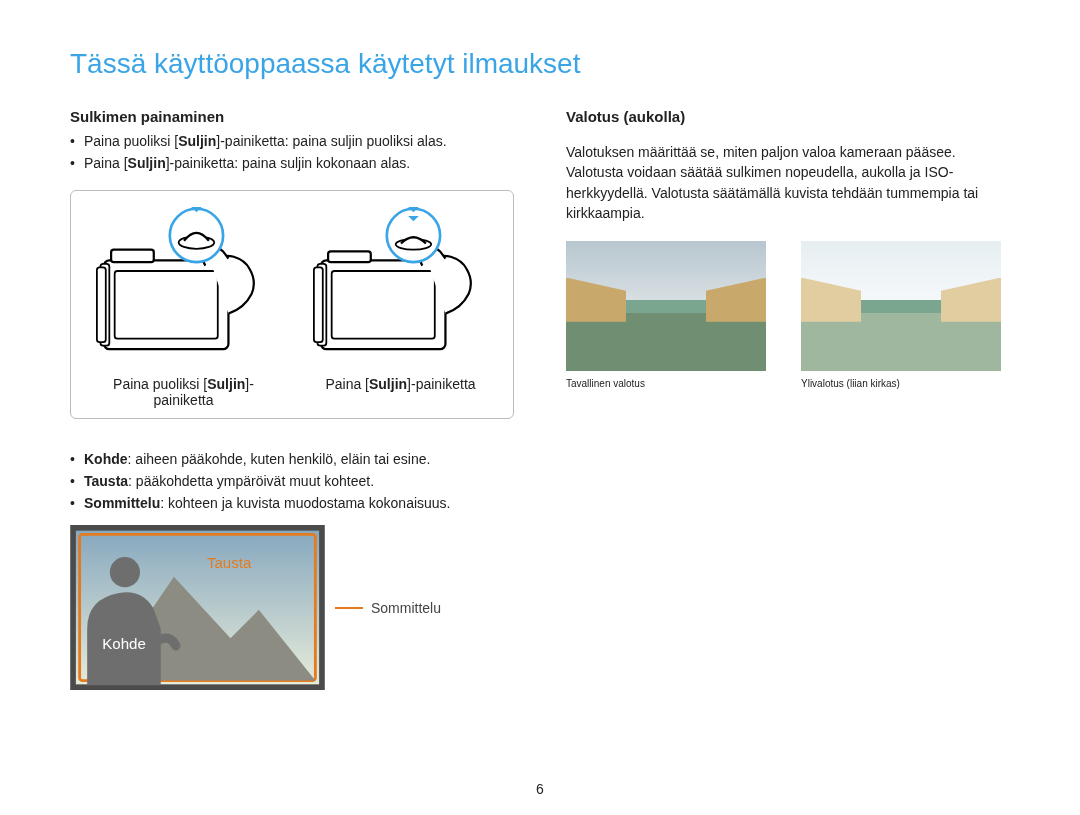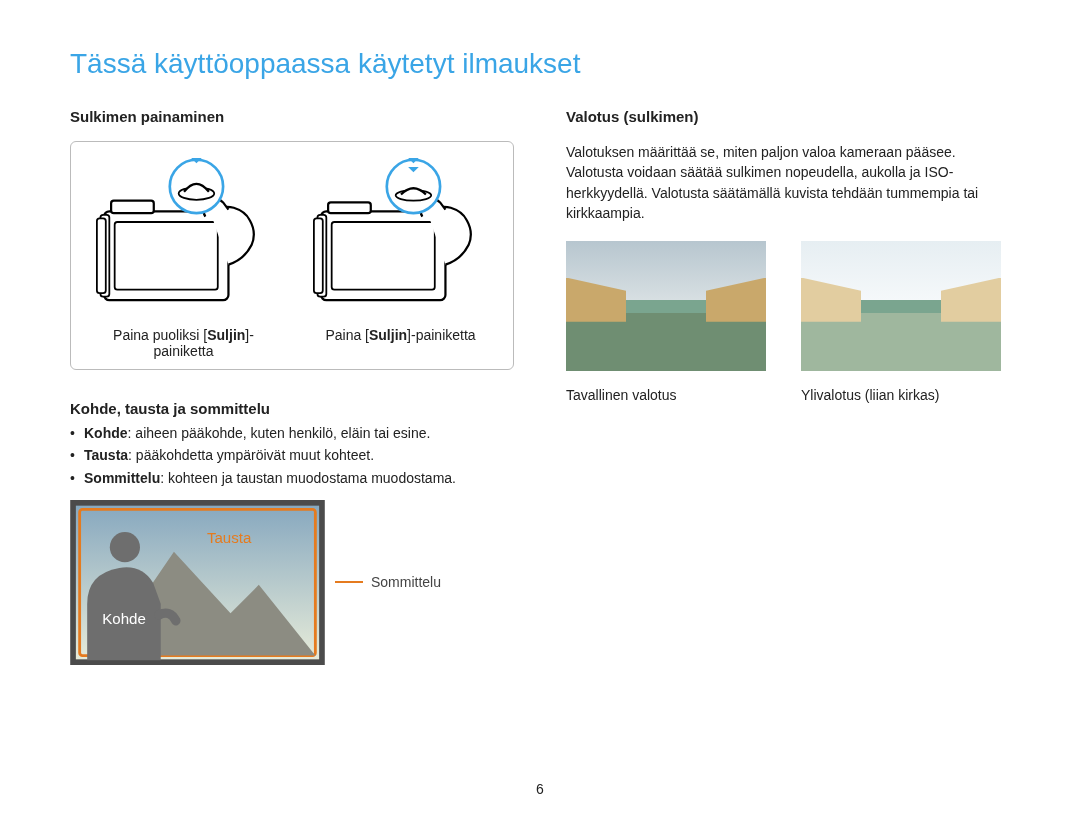--- a/index.html
+++ b/index.html
@@ -132,40 +132,48 @@
   .water.bright { background: #9fb79e; }
   .bldg-l, .bldg-r {
     position: absolute;
     top: 28%;
     height: 34%;
     background: #c9a86b;
   }
   .bldg-l { left: 0; width: 30%; clip-path: polygon(0 0, 100% 30%, 100% 100%, 0 100%); }
   .bldg-r { right: 0; width: 30%; clip-path: polygon(0 30%, 100% 0, 100% 100%, 0 100%); }
   .bldg-l.bright, .bldg-r.bright { background: #e2cda0; }
-  .photo-caption { margin-top: 16px; font-size: 14px; }
+  .photo-caption { margin-top: 7px; font-size: 10px; }
   .page-num {
     position: absolute;
     bottom: 18px;
     left: 50%;
     transform: translateX(-50%);
     font-size: 14px;
   }
 </style>
 </head>
 <body>
 
 <div class="page">
   <h1>Tässä käyttöoppaassa käytetyt ilmaukset</h1>
 
   <div class="columns">
 
     <div class="col">
 
       <h2>Sulkimen painaminen</h2>
+      <ul class="bullets">
+        <li>
+          <span>Paina puoliksi [</span><span class="bold">Suljin</span><span>]-painiketta: paina suljin puoliksi alas.</span>
+        </li>
+        <li>
+          <span>Paina [</span><span class="bold">Suljin</span><span>]-painiketta: paina suljin kokonaan alas.</span>
+        </li>
+      </ul>
 
       <div class="framed">
         <div class="illus-row">
           <div class="illus">
             <svg class="camera-svg" viewBox="0 0 200 180">
               <rect x="10" y="60" width="140" height="100" rx="6" fill="#fff" stroke="#000" stroke-width="2.5"></rect>
               <rect x="22" y="72" width="116" height="76" rx="3" fill="#fff" stroke="#000" stroke-width="2"></rect>
               <rect x="18" y="48" width="48" height="14" rx="3" fill="#fff" stroke="#000" stroke-width="2.5"></rect>
               <rect x="6" y="64" width="10" height="92" rx="3" fill="#fff" stroke="#000" stroke-width="2"></rect>
               <rect x="2" y="68" width="10" height="84" rx="3" fill="#fff" stroke="#000" stroke-width="2"></rect>
@@ -198,30 +206,29 @@
             </svg>
             <div class="caption">
               <span>Paina [</span><span class="bold">Suljin</span><span>]-painiketta</span>
             </div>
           </div>
         </div>
       </div>
 
       <div class="section-gap"></div>
 
-      <h2>Kohde, tausta ja sommittelu</h2>
       <ul class="bullets">
         <li>
           <span class="bold">Kohde</span><span>: aiheen pääkohde, kuten henkilö, eläin tai esine.</span>
         </li>
         <li>
           <span class="bold">Tausta</span><span>: pääkohdetta ympäröivät muut kohteet.</span>
         </li>
         <li>
-          <span class="bold">Sommittelu</span><span>: kohteen ja taustan muodostama muodostama.</span>
+          <span class="bold">Sommittelu</span><span>: kohteen ja kuvista muodostama kokonaisuus.</span>
         </li>
       </ul>
 
       <div class="comp-row">
         <svg class="comp-svg" viewBox="0 0 270 175">
           <defs>
             <linearGradient id="sky" x1="0" y1="0" x2="0" y2="1">
               <stop offset="0" stop-color="#87a8bf"></stop>
               <stop offset="1" stop-color="#e6ebd9"></stop>
             </linearGradient>
@@ -238,21 +245,21 @@
         </svg>
         <div class="leader">
           <div class="leader-line"></div>
           <div class="leader-label">Sommittelu</div>
         </div>
       </div>
 
     </div>
 
     <div class="col">
-      <h2>Valotus (sulkimen)</h2>
+      <h2>Valotus (aukolla)</h2>
       <p class="para">Valotuksen määrittää se, miten paljon valoa kameraan pääsee. Valotusta voidaan säätää sulkimen nopeudella, aukolla ja ISO-herkkyydellä. Valotusta säätämällä kuvista tehdään tummempia tai kirkkaampia.</p>
 
       <div class="photo-row">
         <div class="photo-block">
           <div class="photo">
             <div class="sky"></div>
             <div class="water"></div>
             <div class="bldg-l"></div>
             <div class="bldg-r"></div>
           </div>

